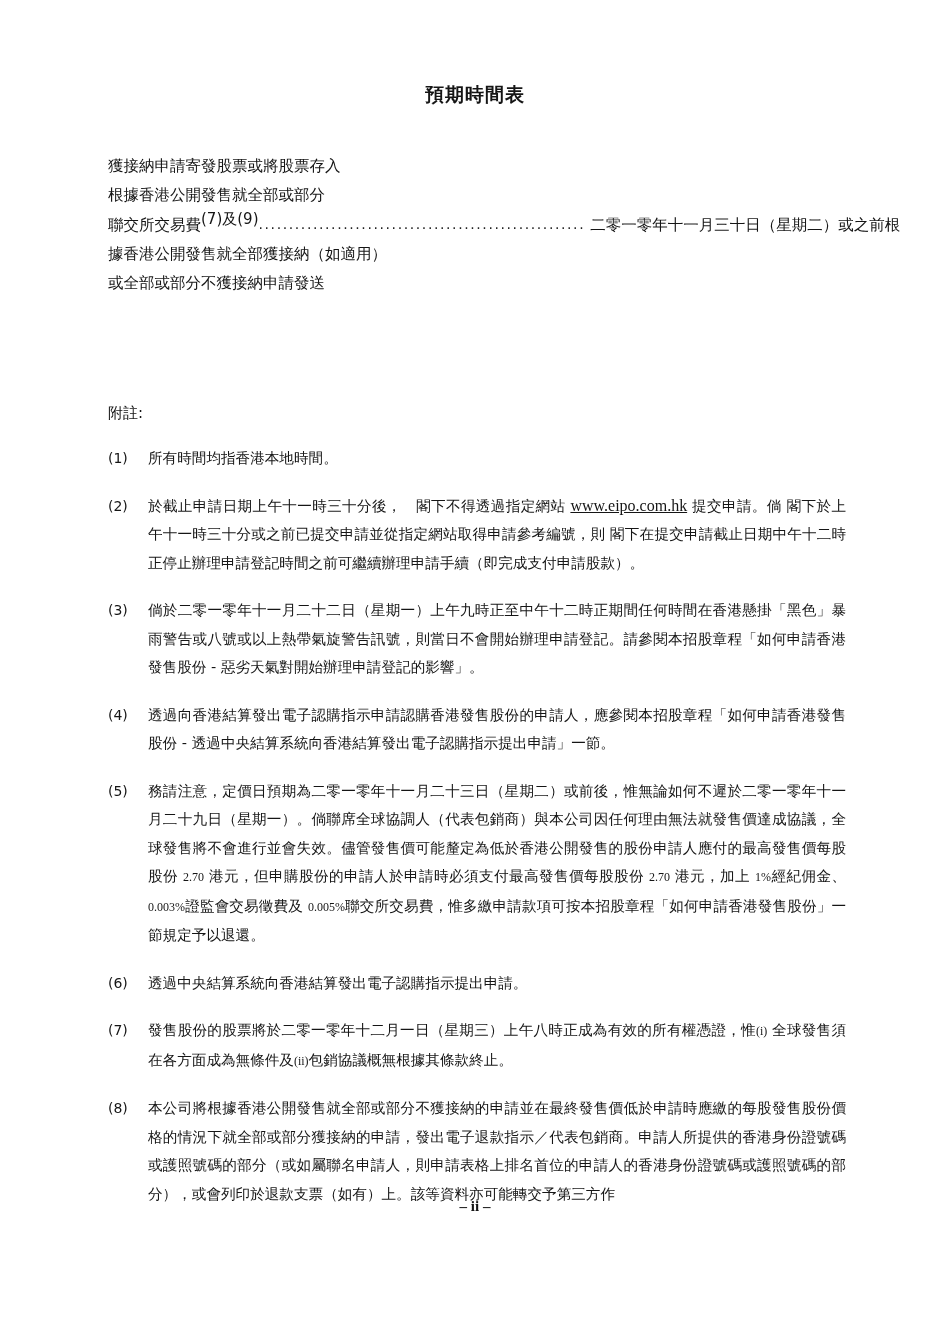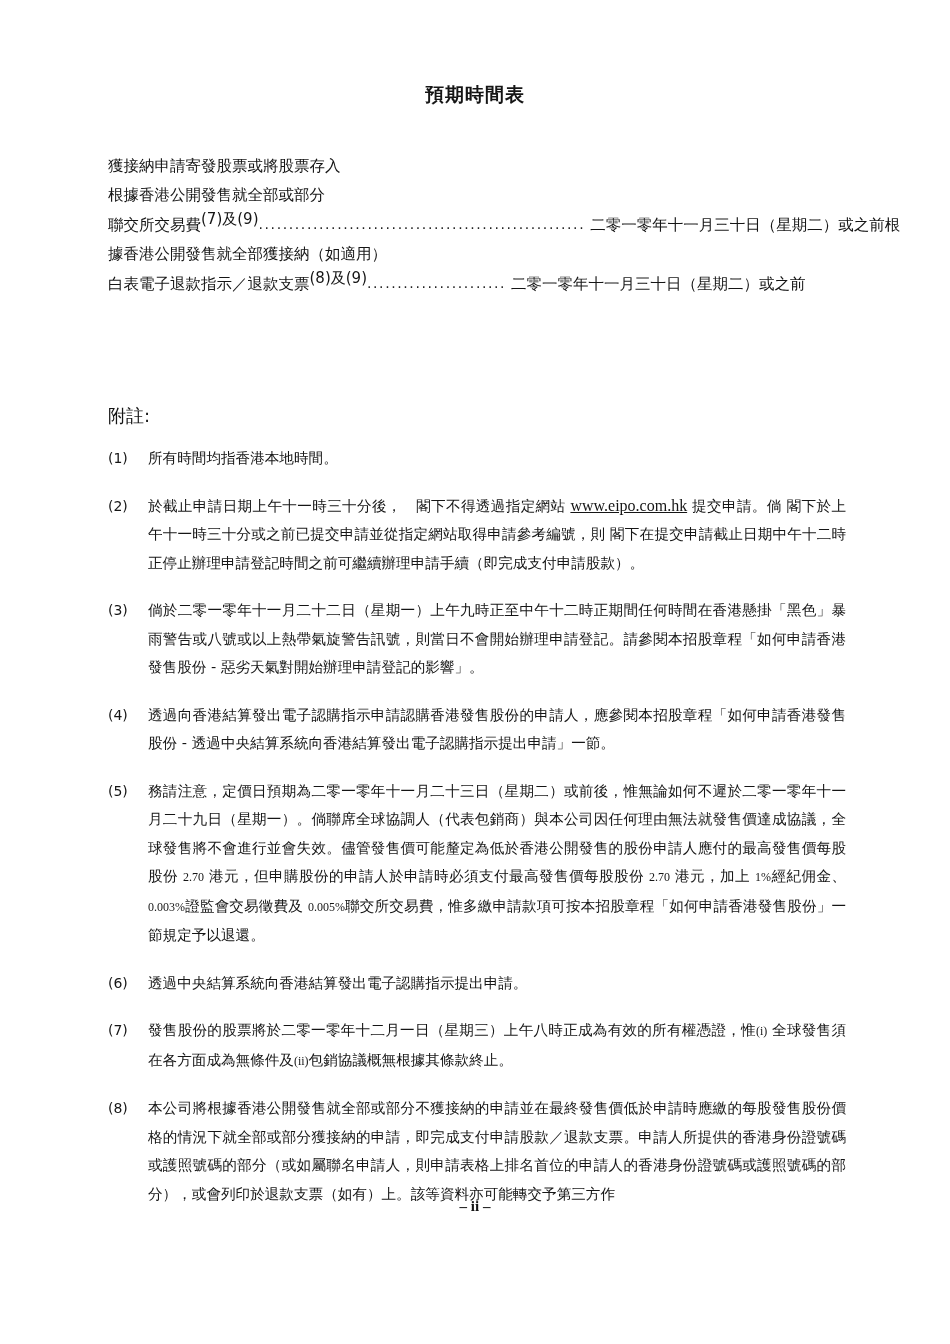--- a/index.html
+++ b/index.html
@@ -66,21 +66,21 @@
     vertical-align: super;
     line-height: 0;
     letter-spacing: 0;
   }
 
   
   .notes-heading {
     position: absolute;
     left: 108px;
     top: 404px;
-    font-size: 18px;
+    font-size: 15px;
   }
   .notes {
     position: absolute;
     left: 108px;
     top: 444px;
     width: 738px;
     font-size: 14.6px;
     line-height: 28.5px;
   }
   .note {
@@ -129,21 +129,21 @@
 
   <div class="doc-title">預期時間表</div>
 
   <div class="timetable">
 
     <div class="tt-line">獲接納申請寄發股票或將股票存入</div>
     <div class="tt-line">根據香港公開發售就全部或部分</div>
     <div class="tt-line"><span>聯交所交易費</span><sup class="note-ref">(7)及(9)</sup><span class="leader">......................................................</span> <span>二零一零年十一月三十日（星期二）或之前根</span></div>
     <div class="tt-wrapline">據香港公開發售就全部獲接納（如適用）</div>
 
-    <div class="tt-line"><span>白表電子退款指示／退款支票</span><sup class="note-ref">(8)及(9)</sup><span class="leader">.......................</span> <span>二零一零年十一月三十日（星期二）或之前</span></div>
+    <div class="tt-line">或全部或部分不獲接納申請發送</div>
 
     <div class="tt-gap"></div>
 
 
   </div>
 
   <div class="notes-heading">附註:</div>
 
   <div class="notes">
 
@@ -177,20 +177,20 @@
       <span class="note-body">透過中央結算系統向香港結算發出電子認購指示提出申請。</span>
     </div>
 
     <div class="note">
       <span class="note-num">(7)</span>
       <span class="note-body"><span>發售股份的股票將於二零一零年十二月一日（星期三）上午八時正成為有效的所有權憑證，惟</span><span class="sc">(i)</span> <span>全球發售須在各方面成為無條件及</span><span class="sc">(ii)</span><span>包銷協議概無根據其條款終止。</span></span>
     </div>
 
     <div class="note">
       <span class="note-num">(8)</span>
-      <span class="note-body">本公司將根據香港公開發售就全部或部分不獲接納的申請並在最終發售價低於申請時應繳的每股發售股份價格的情況下就全部或部分獲接納的申請，即完成支付申請股款／退款支票。申請人所提供的香港身份證號碼或護照號碼的部分（或如屬聯名申請人，則申請表格上排名首位的申請人的香港身份證號碼或護照號碼的部分），或會列印於退款支票（如有）上。該等資料亦可能轉交予第三方作</span>
+      <span class="note-body">本公司將根據香港公開發售就全部或部分不獲接納的申請並在最終發售價低於申請時應繳的每股發售股份價格的情況下就全部或部分獲接納的申請，發出電子退款指示／代表包銷商。申請人所提供的香港身份證號碼或護照號碼的部分（或如屬聯名申請人，則申請表格上排名首位的申請人的香港身份證號碼或護照號碼的部分），或會列印於退款支票（如有）上。該等資料亦可能轉交予第三方作</span>
     </div>
 
   </div>
 
   <div class="footer">– ii –</div>
 
 </div>
 
 </body></html>

